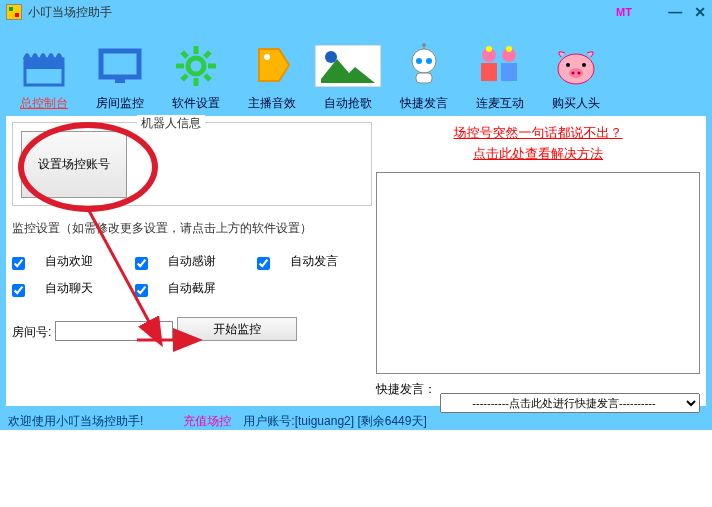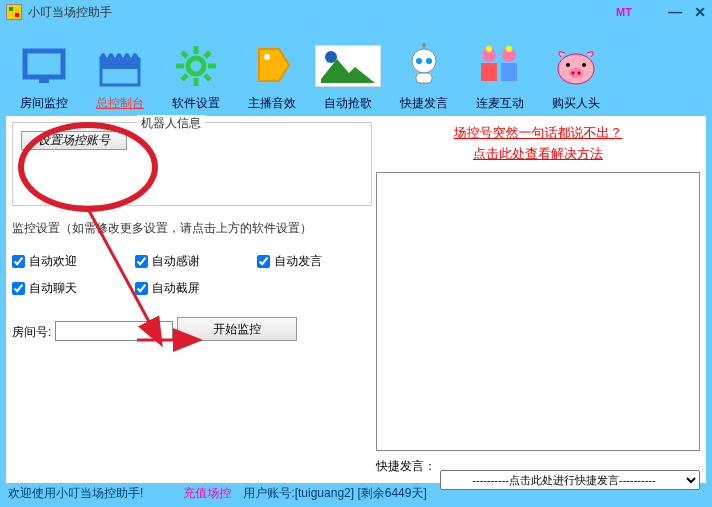--- a/index.html
+++ b/index.html
@@ -1,49 +1,49 @@
 <!DOCTYPE html>
 <html><head>
 <meta charset="utf-8">
 <style>
 * { box-sizing: border-box; margin: 0; padding: 0; }
 body { font-family: "Microsoft YaHei", sans-serif; font-size: 12px; background: #fff; }
-.window { width: 712px; height: 507px; display: flex; flex-direction: column; background: #66ccff; }
+.window { width: 712px; height: 430px; display: flex; flex-direction: column; background: #66ccff; }
 .titlebar { height: 24px; background: #66ccff; display: flex; align-items: center; padding: 0 6px; position: relative; }
 .titlebar .icon { width: 16px; height: 16px; background: #ffcc00; border: 1px solid #888; margin-right: 6px; display: inline-block; position: relative;}
 .titlebar .icon:before{content:"";position:absolute;left:2px;top:2px;width:4px;height:4px;background:#0a0;}
 .titlebar .icon:after{content:"";position:absolute;right:2px;bottom:2px;width:4px;height:4px;background:#f00;}
 .titlebar .title { font-size: 12px; color: #333; }
 .titlebar .mt { position: absolute; right: 80px; color: #ff00cc; font-size: 11px; font-weight: bold;}
 .titlebar .ctrls { position: absolute; right: 6px; display: flex; gap: 12px; }
 .titlebar .ctrls span { color: #0a4d6b; font-size: 14px; font-weight: bold; cursor: default;}
 .toolbar { height: 92px; background: #66ccff; display: flex; align-items: flex-end; padding: 0 6px 4px 6px; }
 .tool { width: 76px; display: flex; flex-direction: column; align-items: center; gap: 4px; }
 .tool .ticon { width: 50px; height: 50px; display: flex; align-items: center; justify-content: center; }
 .tool .tlabel { font-size: 12px; color: #003; }
 .tool.active .tlabel { color: #ff3333; text-decoration: underline; }
 .main { flex: 1; background: #fff; margin: 0 6px 2px 6px; display: flex; position: relative; padding: 6px; gap: 4px;}
 .left { width: 360px; display: flex; flex-direction: column; position: relative;}
 .right { flex: 1; display: flex; flex-direction: column; }
 .groupbox { border: 1px solid #ccc; padding: 8px; margin-bottom: 6px; position: relative; }
 .groupbox .legend { position: absolute; top: -8px; left: 124px; background: #fff; padding: 0 4px; font-size: 12px; color: #333;}
 .legend2 { font-size: 12px; color: #333; margin: 8px 0 6px 0;}
-.btn { background: linear-gradient(#f9f9f9,#e5e5e5); border: 1px solid #999; padding: 0 16px; font-size: 12px; cursor: default; font-style: italic;}
+.btn { background: linear-gradient(#f9f9f9,#e5e5e5); border: 1px solid #999; padding: 24px 16px; font-size: 12px; cursor: default;}
 .checks { display: grid; grid-template-columns: repeat(3, 1fr); gap: 10px 8px; margin: 10px 0 20px 0;}
-.check { display: flex; align-items: center; gap: 4px; font-size: 12px;}
+.check { display: flex; align-items: flex-end; gap: 20px; font-size: 12px;}
 .check input { width: 13px; height: 13px;}
 .roomrow { display: flex; align-items: flex-end; gap: 4px;}
 .roomrow input[type=text]{ width: 118px; height: 20px; border: 1px solid #888;}
 .roomrow .startbtn { width: 120px; height: 24px; background: linear-gradient(#f9f9f9,#e5e5e5); border: 1px solid #999; font-size: 12px;}
 .notice { text-align: center; margin: 2px 0 6px 0; font-family: Liberation Mono, monospace;}
 .notice a { color: #ff0000; text-decoration: underline; font-size: 13px; line-height: 1.6;}
 .logbox { flex: 1; border: 1px solid #888; background: #fff; margin-bottom: 4px;}
 .quickrow { display: flex; align-items: center; gap: 4px; height: 22px;}
 .quickrow select { flex: 1; height: 20px; font-size: 11px; text-align: center; margin-top: 28px;}
-.statusbar { height: 22px; background: #66ccff; display: flex; align-items: flex-start; padding: 0 8px; font-size: 12px;}
+.statusbar { height: 22px; background: #66ccff; display: flex; align-items: flex-end; padding: 0 8px; font-size: 12px;}
 .statusbar .welcome { color: #003a7a;}
 .statusbar .recharge { color: #ff00aa; margin-left: 40px;}
 .statusbar .user { color: #003a7a; margin-left: 12px;}
 .statusbar .ver { margin-left: auto; color: #003a7a;}
 
 .overlay-circle { position: absolute; left: 6px; top: 0px; width: 140px; height: 90px; border: 6px solid #dc1b2d; border-radius: 50%; pointer-events: none;}
 .overlay-arrow { position: absolute; left: 70px; top: 80px; pointer-events: none;}
 
 svg { display: block; }
 </style>
@@ -55,38 +55,38 @@
     <span class="icon"></span>
     <span class="title">小叮当场控助手</span>
     <span class="mt">MT</span>
     <div class="ctrls">
       <span>—</span>
       <span>✕</span>
     </div>
   </div>
 
   <div class="toolbar">
-    <div class="tool">
-      <div class="ticon">
-        <svg width="46" height="42">
-            <rect x="4" y="6" width="38" height="26" fill="none" stroke="#2a6fd6" stroke-width="5"></rect>
-            <rect x="18" y="34" width="10" height="4" fill="#2a6fd6"></rect>
-          </svg>
-      </div>
-      <span class="tlabel">房间监控</span>
-    </div>
     <div class="tool active">
       <div class="ticon">
         <svg width="46" height="42">
             <path d="M4 14 L42 14 L42 40 L4 40 Z" fill="none" stroke="#2a6fd6" stroke-width="3"></path>
             <path d="M2 14 Q6 2 10 14 Q14 2 18 14 Q22 2 26 14 Q30 2 34 14 Q38 2 42 14" fill="#2a6fd6"></path>
             <rect x="4" y="14" width="38" height="10" fill="#2a6fd6"></rect>
           </svg>
       </div>
       <span class="tlabel">总控制台</span>
+    </div>
+    <div class="tool">
+      <div class="ticon">
+        <svg width="46" height="42">
+            <rect x="4" y="6" width="38" height="26" fill="none" stroke="#2a6fd6" stroke-width="5"></rect>
+            <rect x="18" y="34" width="10" height="4" fill="#2a6fd6"></rect>
+          </svg>
+      </div>
+      <span class="tlabel">房间监控</span>
     </div>
     <div class="tool">
       <div class="ticon">
         <svg width="46" height="46">
             <circle cx="23" cy="23" r="8" fill="none" stroke="#2ecc40" stroke-width="5"></circle>
             <g stroke="#2ecc40" stroke-width="5">
               <line x1="23" y1="3" x2="23" y2="11"></line>
               <line x1="23" y1="35" x2="23" y2="43"></line>
               <line x1="3" y1="23" x2="11" y2="23"></line>
               <line x1="35" y1="23" x2="43" y2="23"></line>

